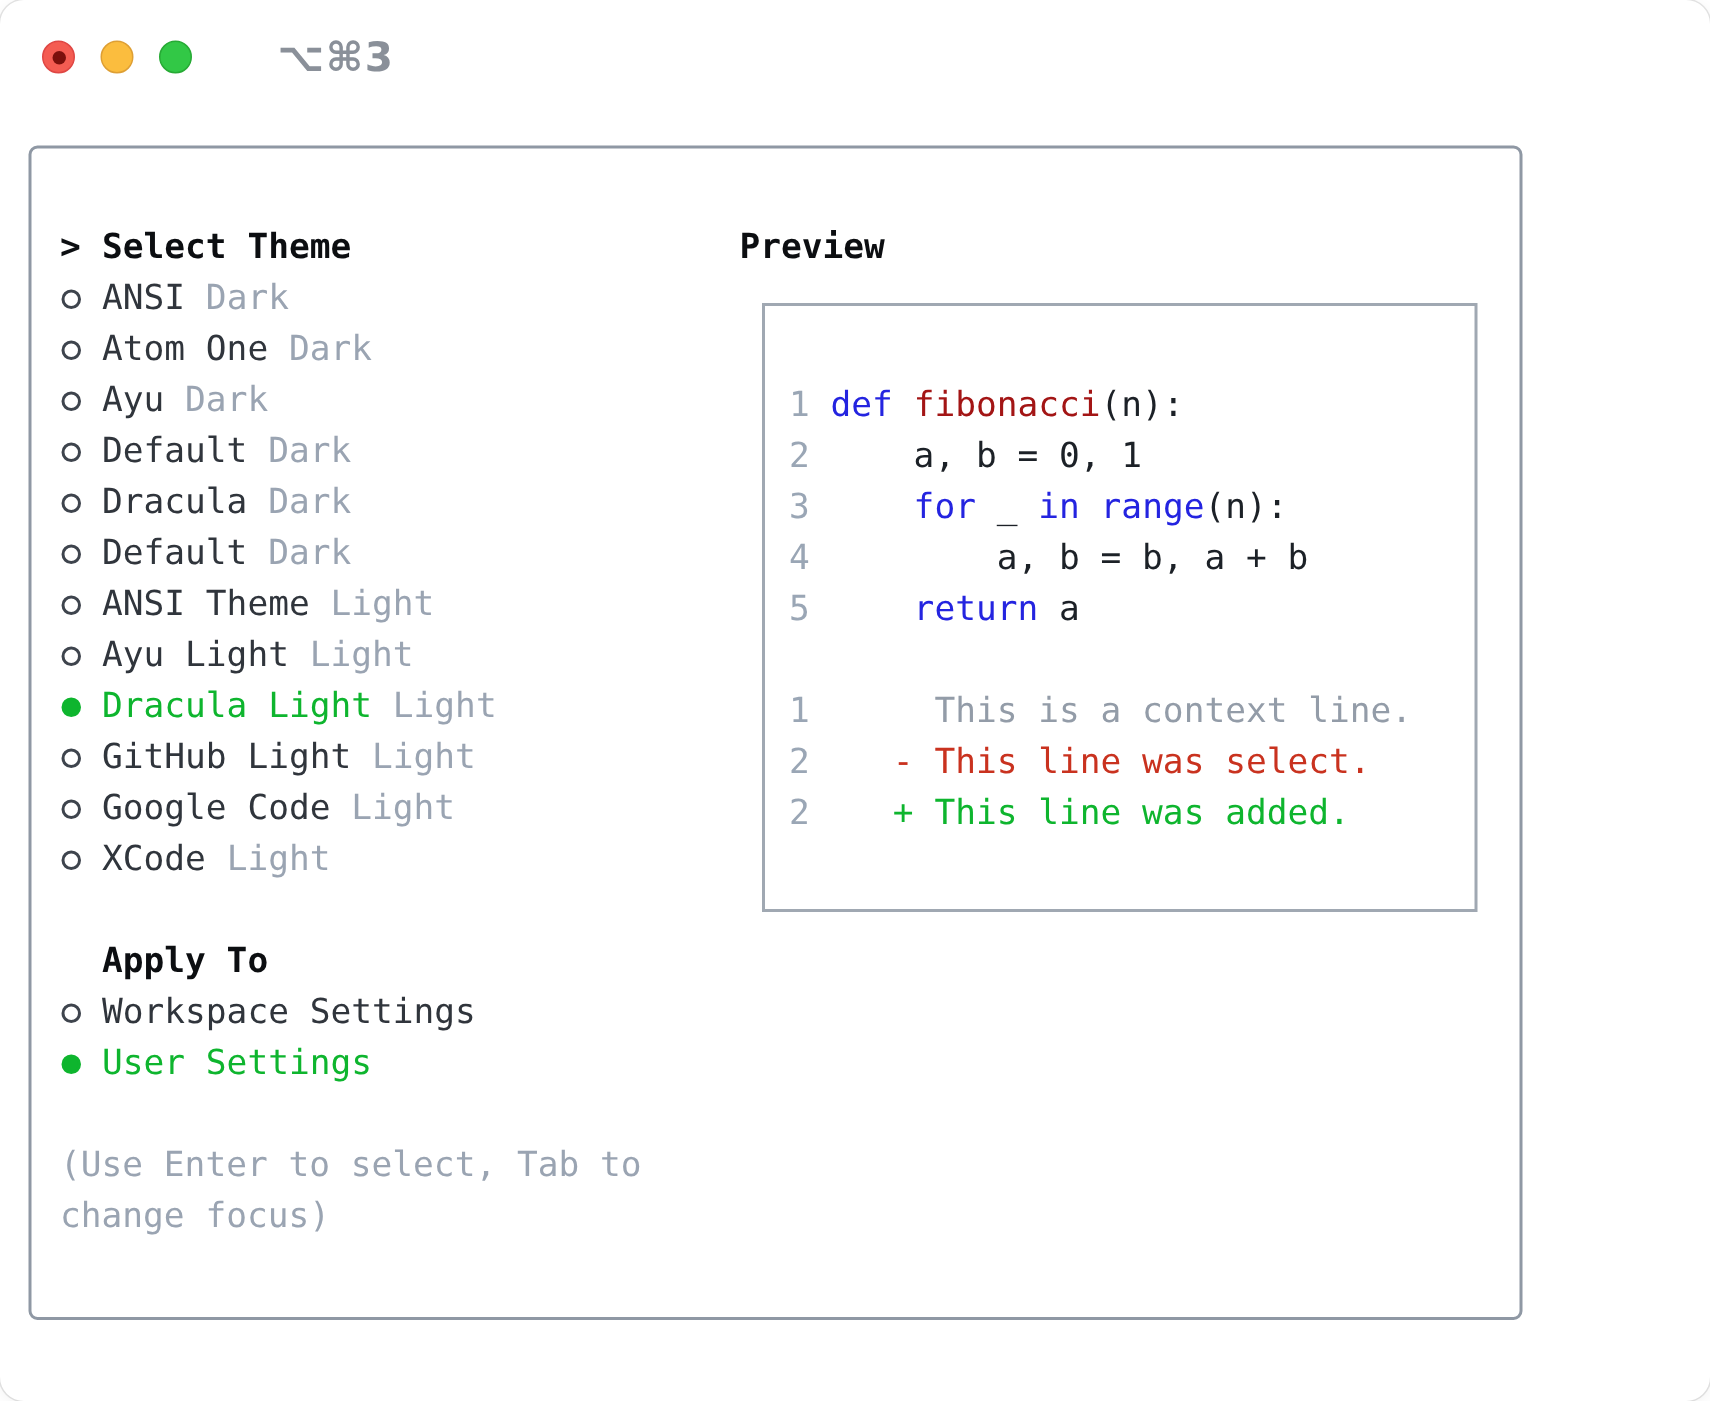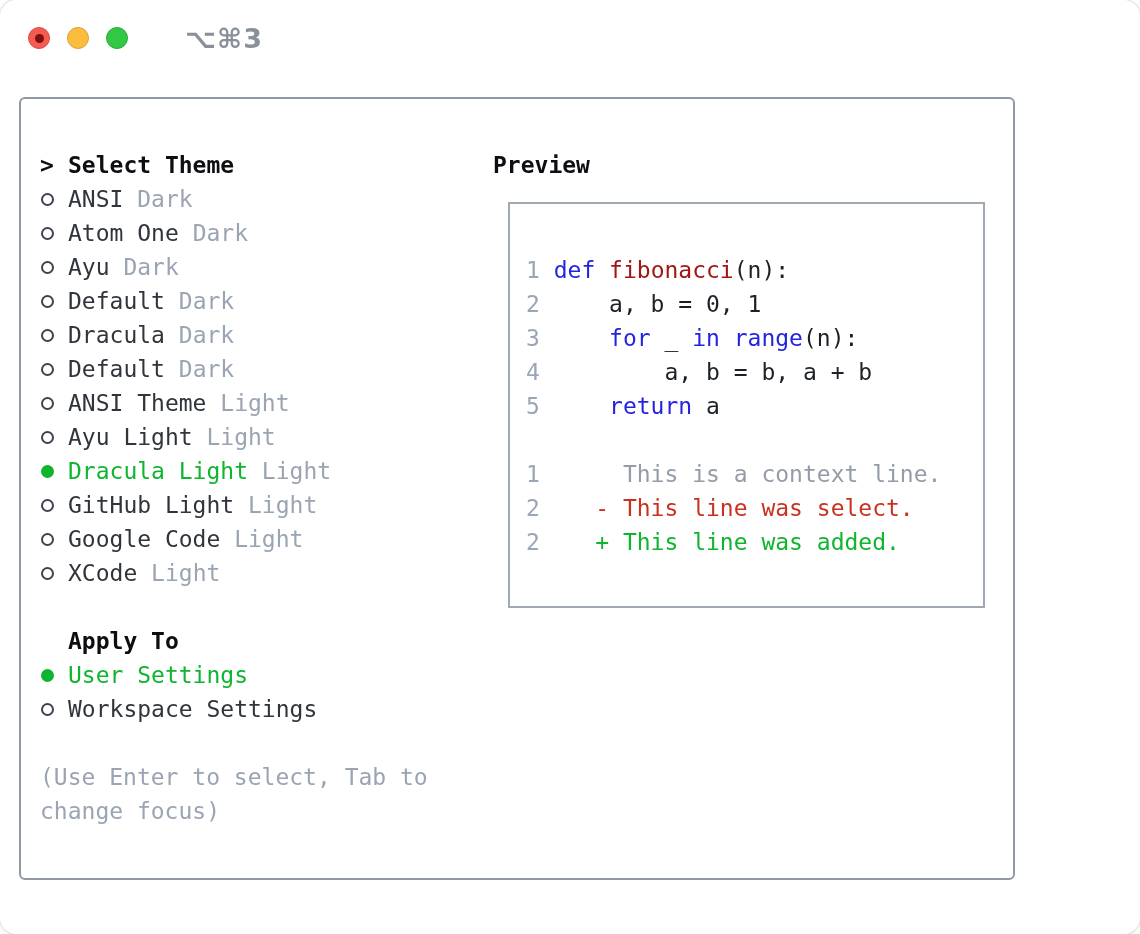--- a/index.html
+++ b/index.html
@@ -168,28 +168,28 @@
 
       <div class="row spacer"></div>
 
       <div class="row">
         <span class="ind"></span>
         <span class="hdr">Apply To</span>
       </div>
 
       <div id="apply-list">
   <div class="row">
+    <span class="ind"><span class="radio"></span></span>
+    <span class="opt-name">Workspace Settings</span>
+  </div>
+
+  <div class="row">
     <span class="ind"><span class="radio on"></span></span>
     <span class="opt-name on">User Settings</span>
   </div>
-
-  <div class="row">
-    <span class="ind"><span class="radio"></span></span>
-    <span class="opt-name">Workspace Settings</span>
-  </div>
 </div>
 
       <div class="row spacer"></div>
 
       <div class="help">(Use Enter to select, Tab to change focus)</div>
     </div>
 
     <div class="preview-label">Preview</div>
 
     <div class="preview-box" id="preview-box">

